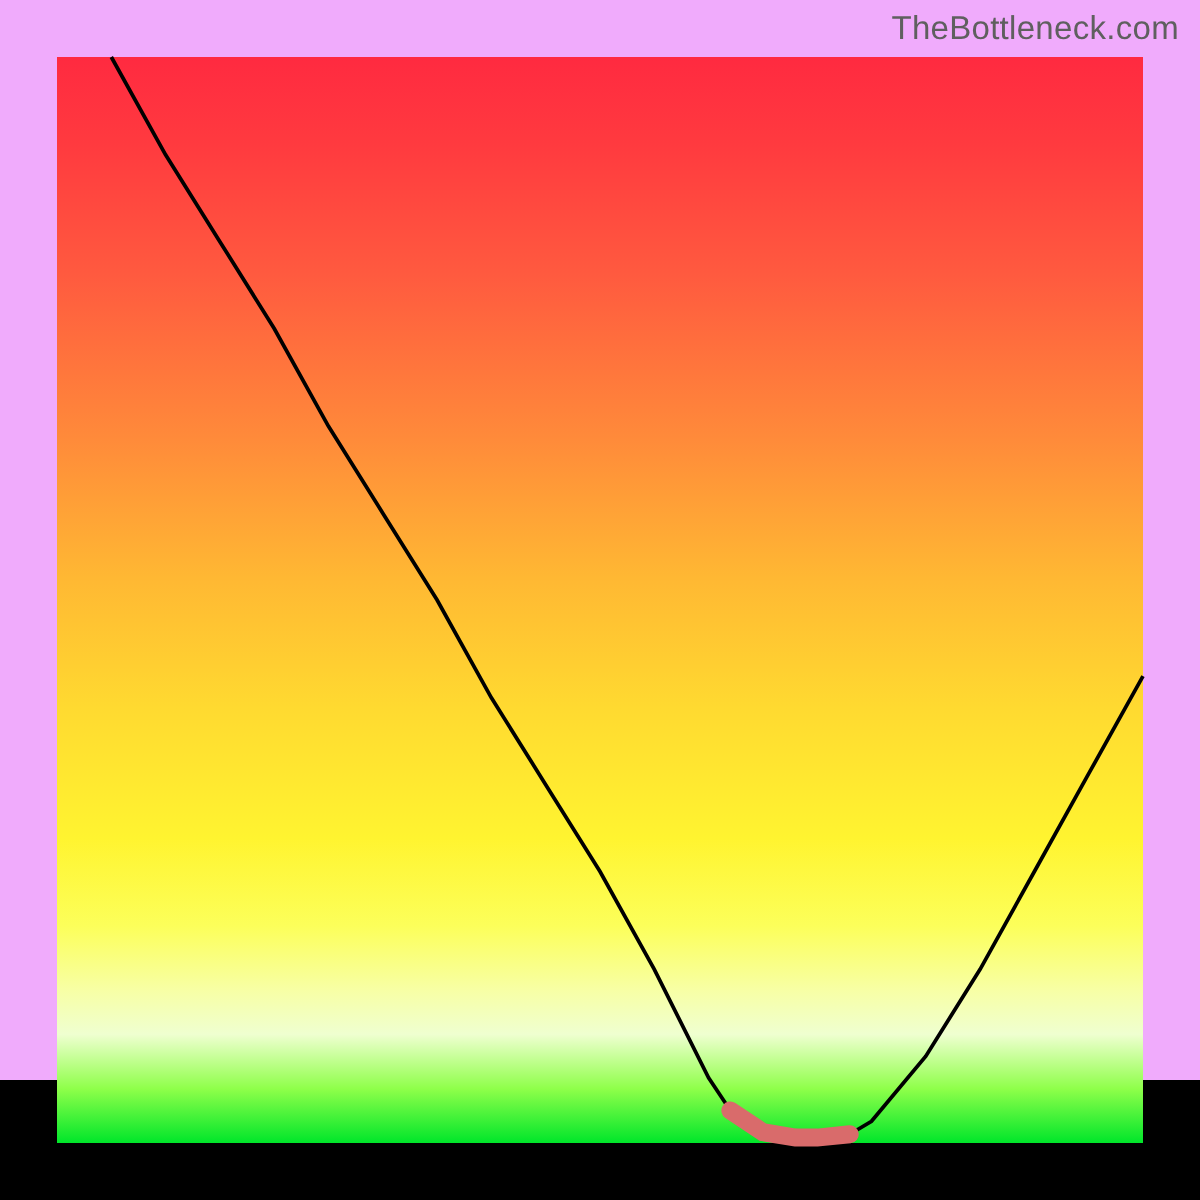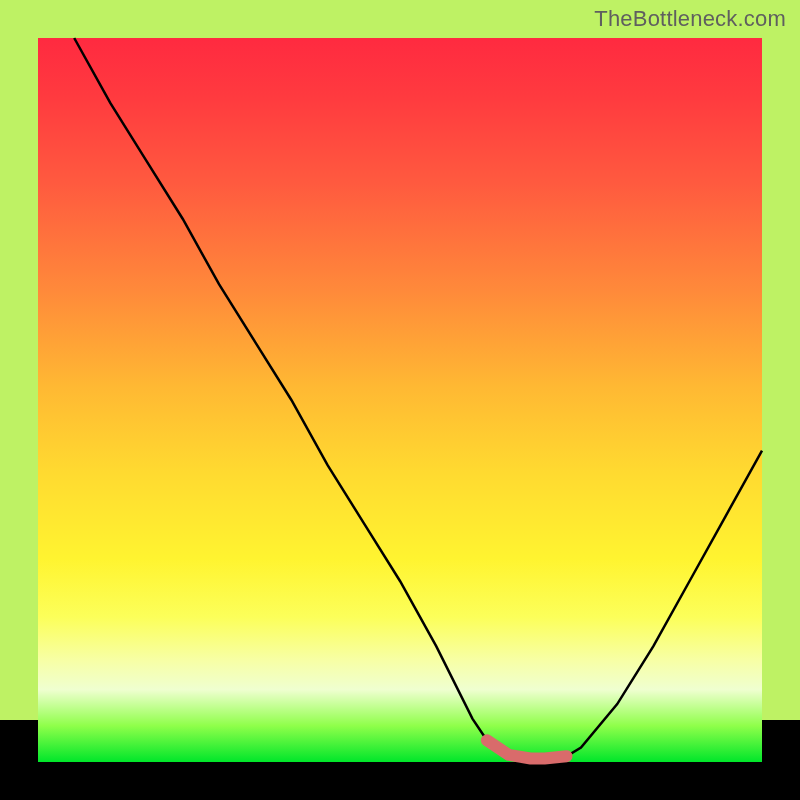--- a/index.html
+++ b/index.html
@@ -10,21 +10,21 @@
     background: #000;
     overflow: hidden;
     font-family: Arial, Helvetica, sans-serif;
   }
   .frame {
     position: absolute;
     left: 0;
     top: 0;
     width: 800px;
     height: 720px;
-    background: #bef264;
+    background: #f0abfc;
   }
   .plot {
     position: absolute;
     left: 38px;
     top: 38px;
     width: 724px;
     height: 724px;
     
     background: linear-gradient(
       to bottom,

